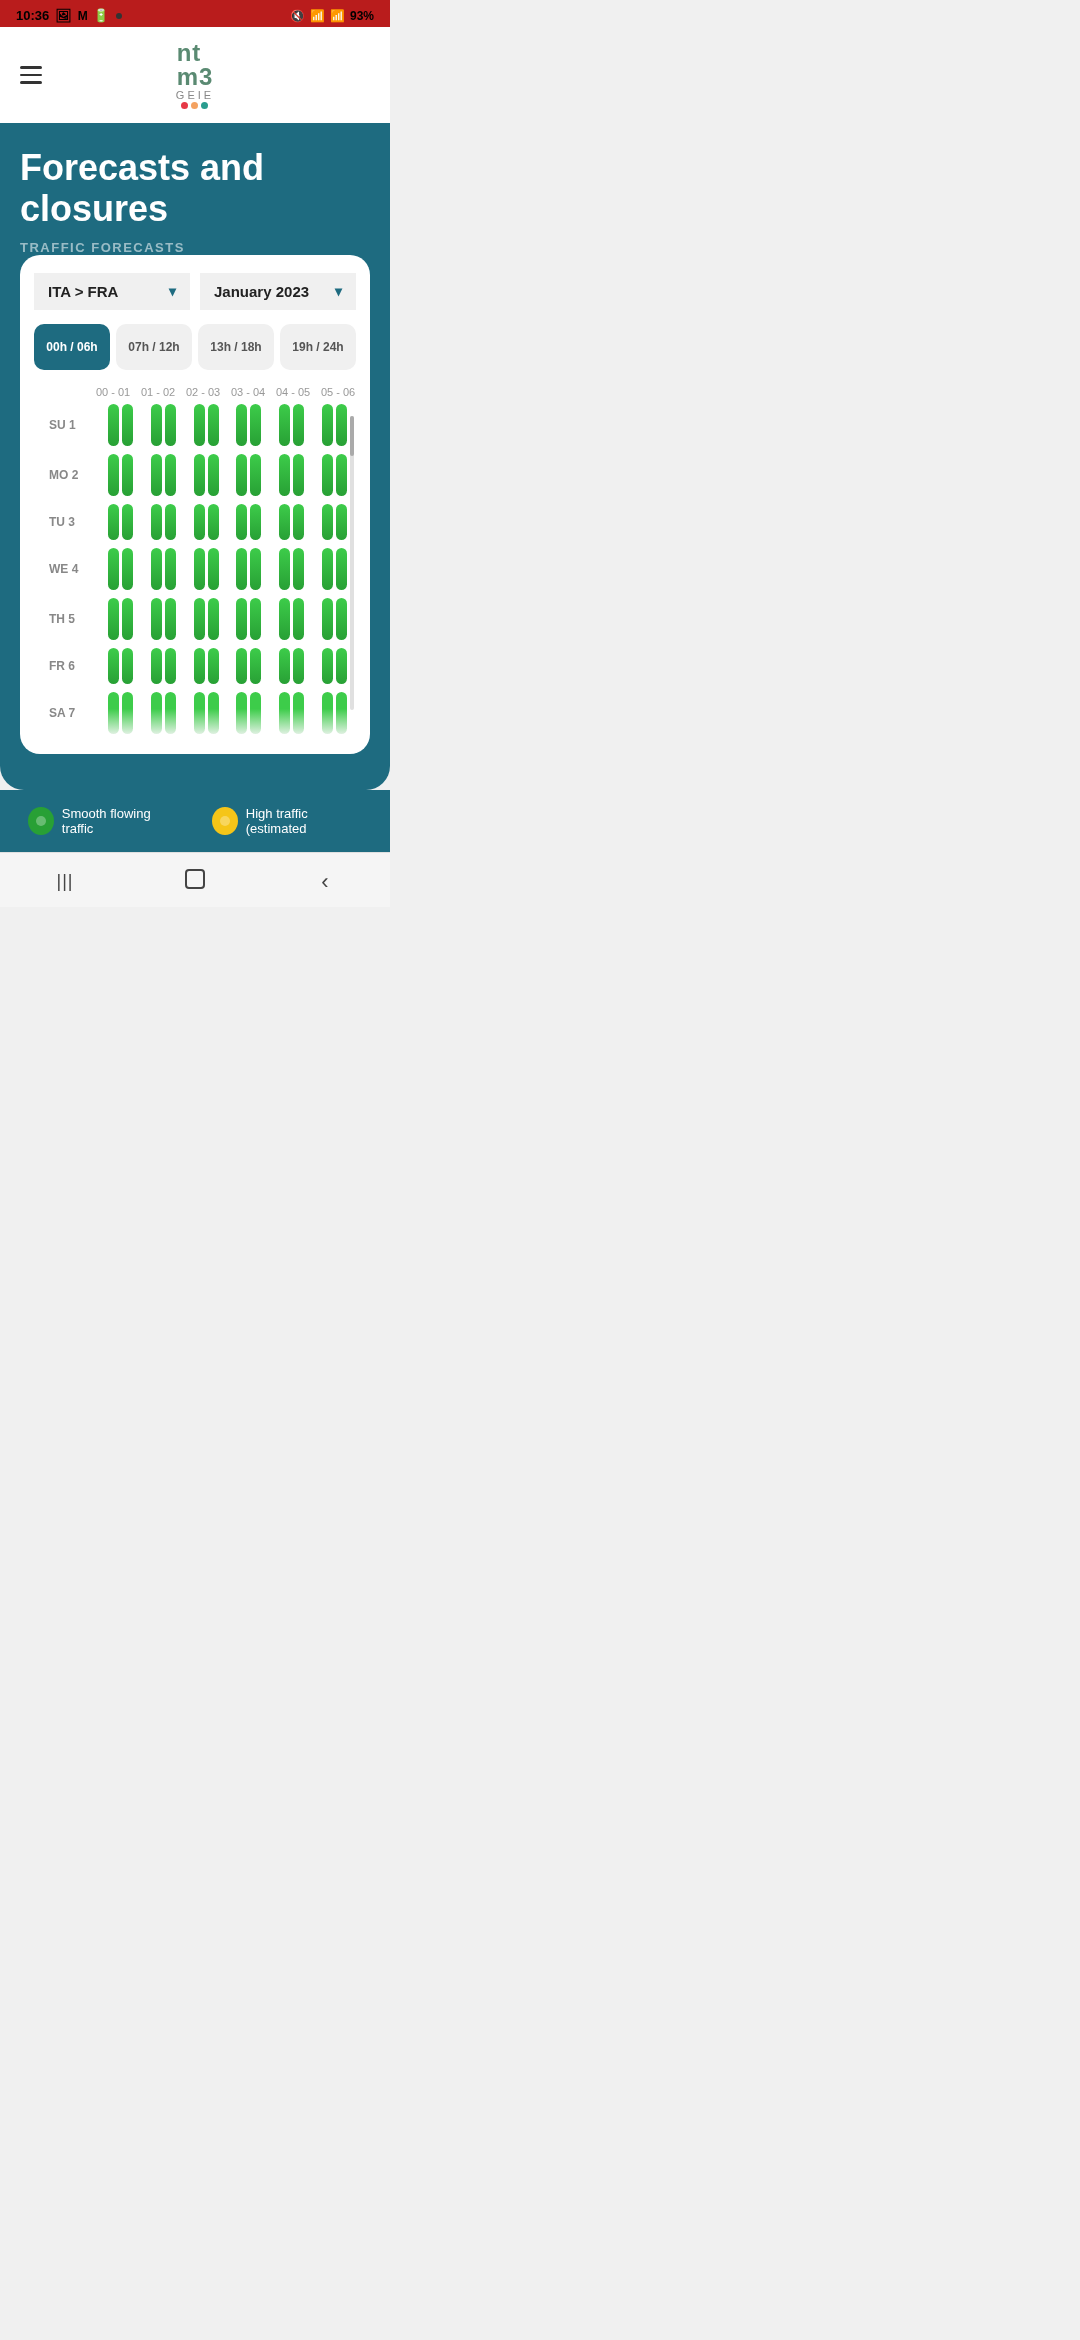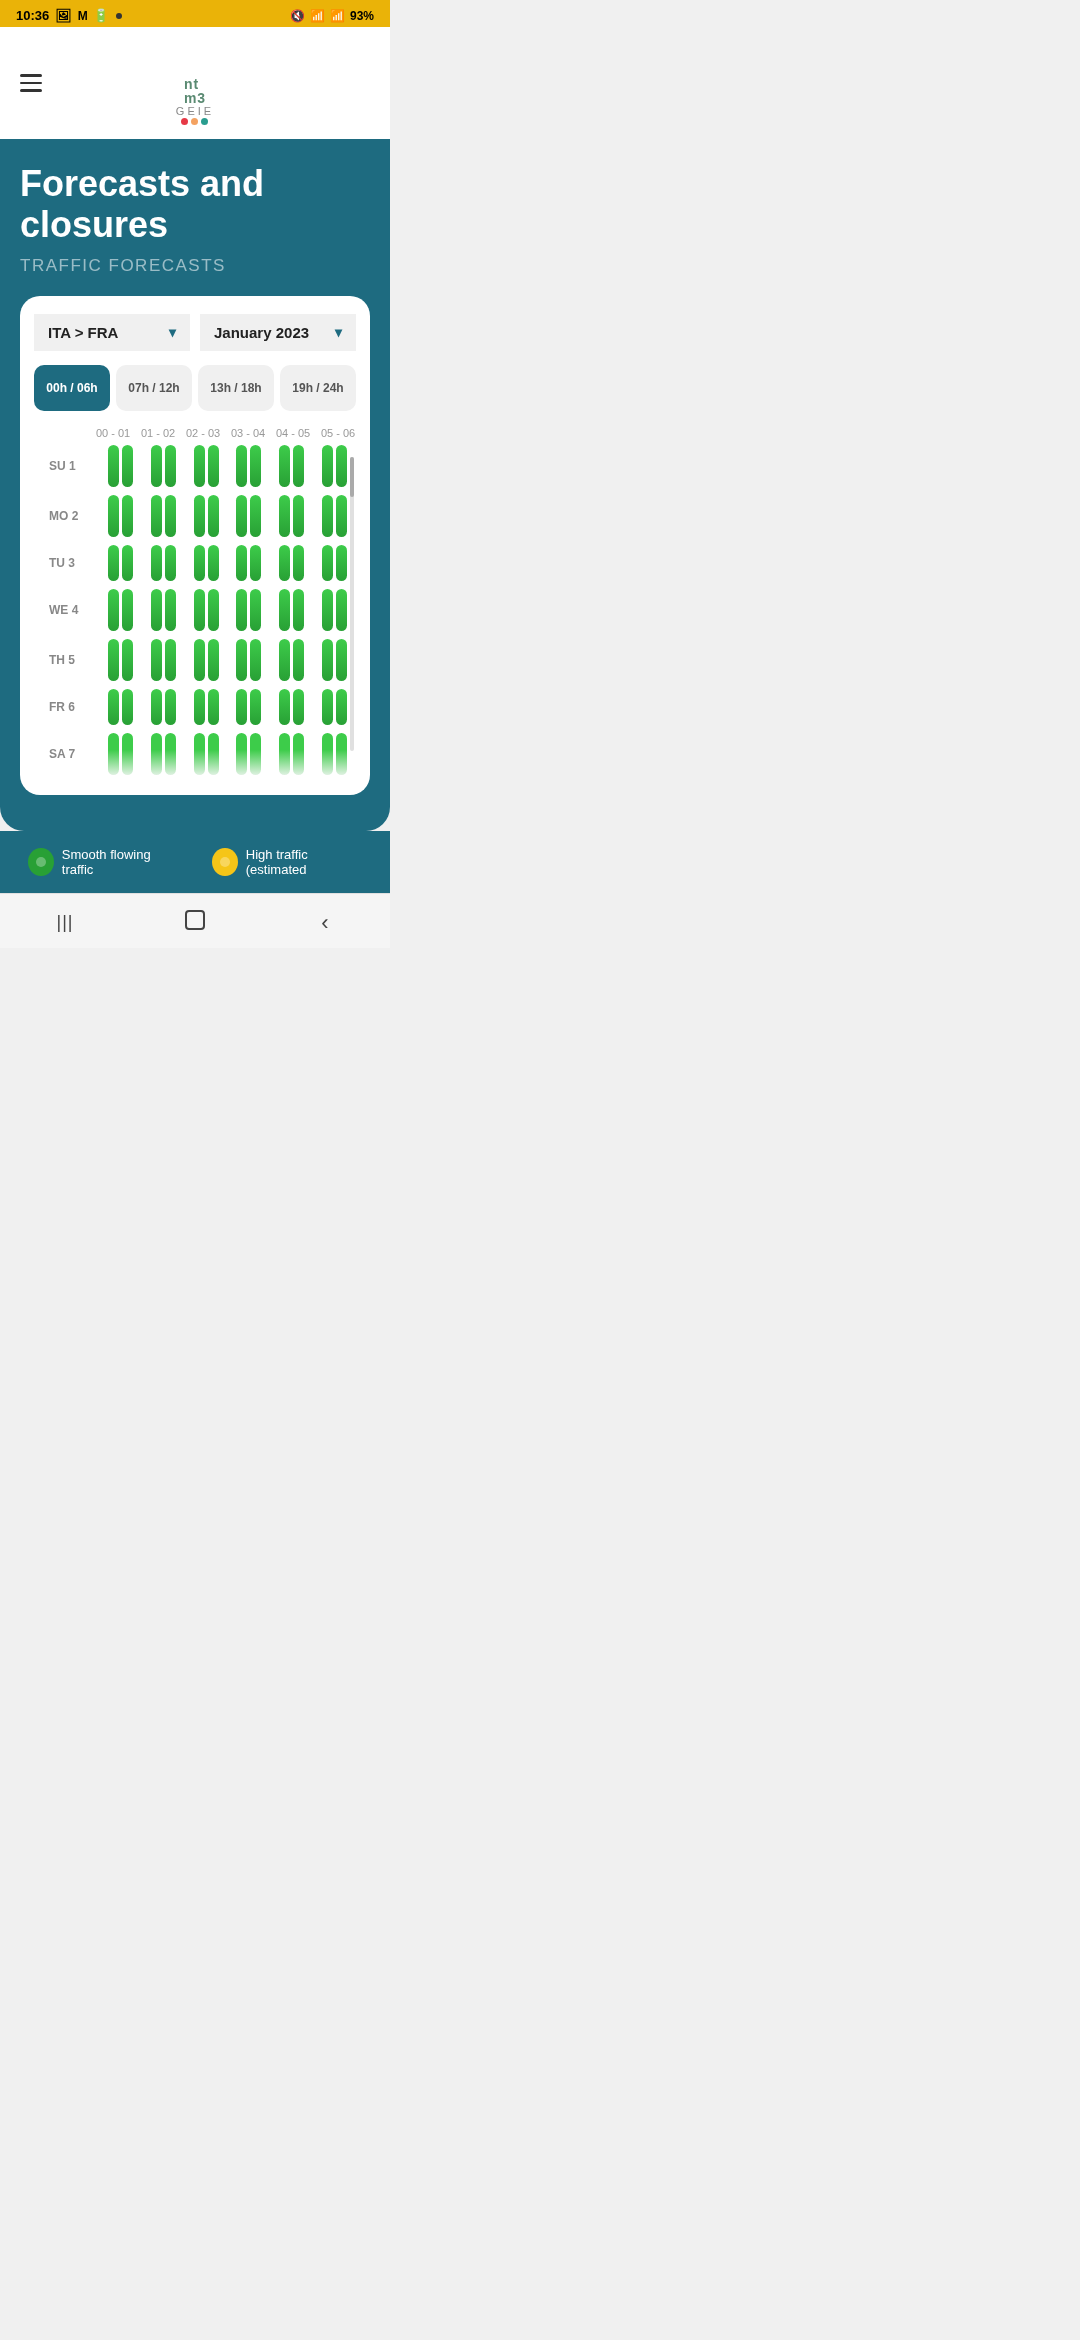--- a/index.html
+++ b/index.html
@@ -7,21 +7,21 @@
     body {
       width: 390px;
       min-height: 844px;
       font-family: -apple-system, BlinkMacSystemFont, 'Segoe UI', sans-serif;
       background: #f0f0f0;
       overflow-x: hidden;
     }
 
     
     .status-bar {
-      background: #eab308;
+      background: #b91c1c;
       display: flex;
       justify-content: space-between;
       align-items: flex-end;
       padding: 8px 16px 4px;
       font-size: 13px;
       font-weight: 600;
     }
     .status-left { display: flex; align-items: center; gap: 6px; }
     .status-right { display: flex; align-items: center; gap: 5px; font-size: 12px; }
 
@@ -48,26 +48,25 @@
       height: 2.5px;
       background: #333;
       border-radius: 2px;
     }
     .logo {
       display: flex;
       flex-direction: column;
       align-items: center;
     }
     .logo-text {
-      font-size: 14px;
+      font-size: 24px;
       font-weight: 700;
       color: #5a8a72;
       letter-spacing: 1px;
       line-height: 1;
-      margin-top: 36px;
     }
     .logo-geie {
       font-size: 11px;
       color: #888;
       letter-spacing: 3px;
     }
     .logo-dots {
       display: flex; gap: 3px; margin-top: 1px;
     }
     .logo-dot {
@@ -83,25 +82,24 @@
 
     .page-title {
       color: #fff;
       font-size: 36px;
       font-weight: 800;
       line-height: 1.15;
       margin-bottom: 10px;
     }
     .section-label {
       color: rgba(255,255,255,0.55);
-      font-size: 17px;
-      font-weight: 400;
+      font-size: 13px;
+      font-weight: 700;
       letter-spacing: 1.5px;
       text-transform: uppercase;
-      margin-bottom: 20px;
     }
 
     
     .card {
       background: #fff;
       border-radius: 20px;
       padding: 18px 14px 14px;
       overflow: hidden;
     }
 

